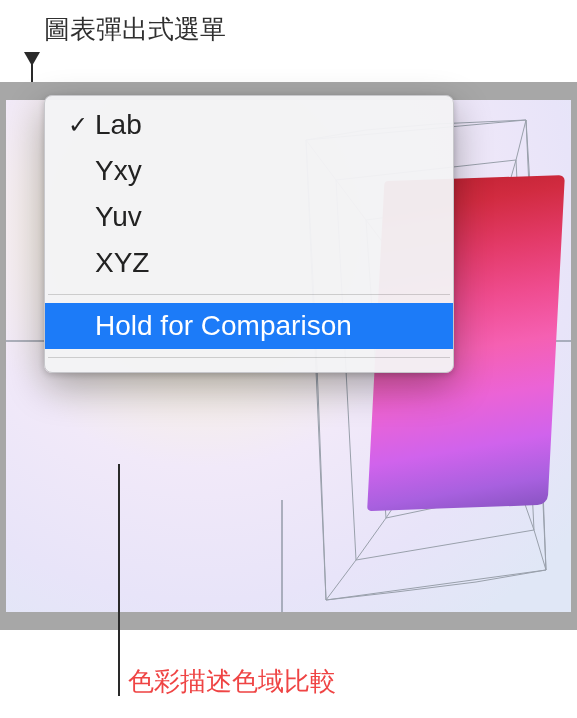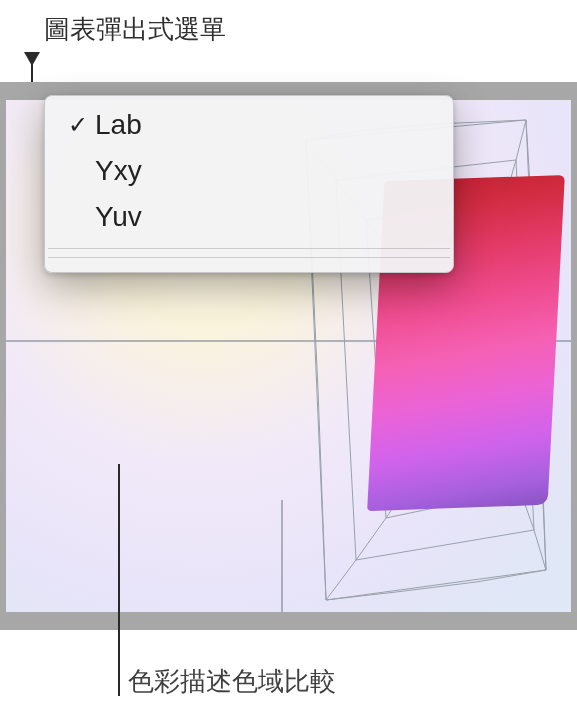--- a/index.html
+++ b/index.html
@@ -139,21 +139,21 @@
       left: 118px;
       width: 2px;
       height: 232px;
       background: #2a2a2a;
     }
     .bottom-label {
       position: absolute;
       top: 664px;
       left: 128px;
       font-size: 26px;
-      color: #404040;
+      color: #ef4444;
     }
   </style>
 </head>
 <body>
 
 <div class="top-label">圖表彈出式選單</div>
 <div class="arrow-stem-top"></div>
 <div class="arrow-top"></div>
 
 <div class="viewport">
@@ -185,22 +185,30 @@
     <span>Lab</span>
   </div>
   <div class="menu-item">
     <span class="check-col"></span>
     <span>Yxy</span>
   </div>
   <div class="menu-item">
     <span class="check-col"></span>
     <span>Yuv</span>
   </div>
+  <div class="menu-item">
+    <span class="check-col"></span>
+    <span>XYZ</span>
+  </div>
 
   <div class="menu-sep"></div>
 
+  <div class="menu-item highlight">
+    <span class="check-col"></span>
+    <span>Hold for Comparison</span>
+  </div>
 
   <div class="menu-sep"></div>
 
 </div>
 
 <div class="bottom-callout-line"></div>
 <div class="bottom-label">色彩描述色域比較</div>
 
 </body></html>

